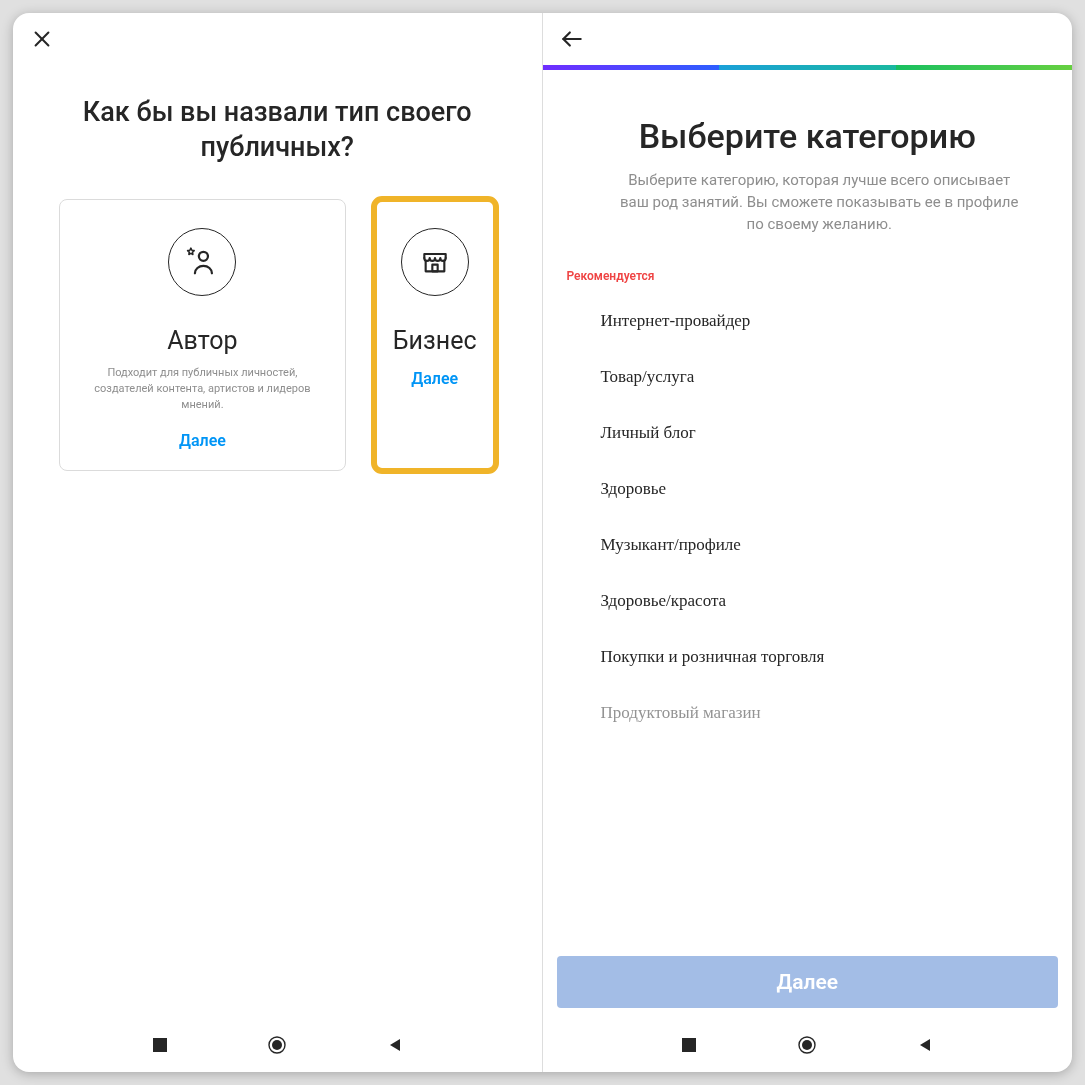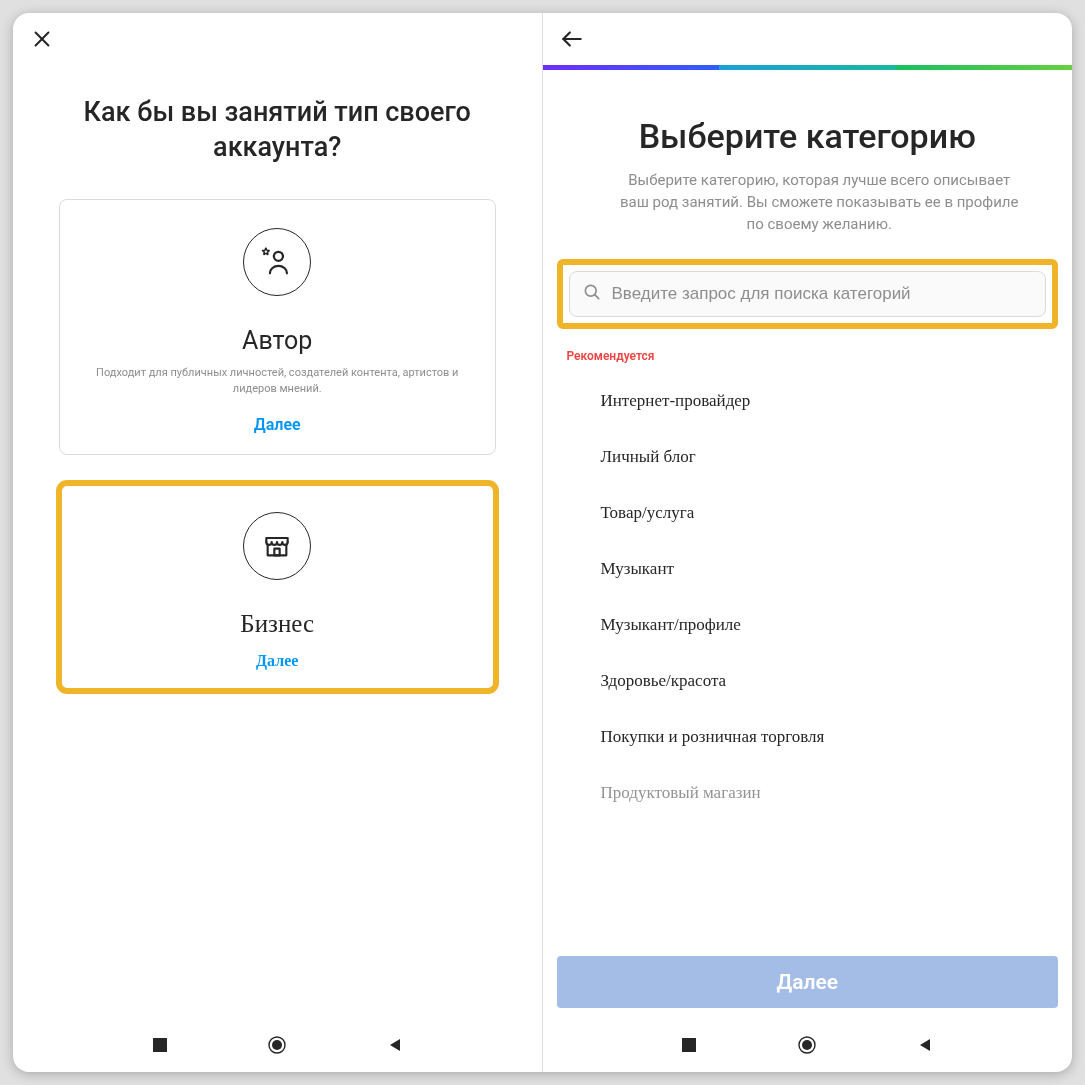--- a/index.html
+++ b/index.html
@@ -68,34 +68,33 @@
     font-size: 15px;
     color: #8e8e8e;
     text-align: center;
     line-height: 1.45;
     padding: 0 48px 24px;
     margin-left: 24px;
   }
   .cards {
     padding: 0 46px;
     display: flex;
-    flex-direction: column;
+    flex-direction: row;
     gap: 28px;
   }
   .card {
     border: 1px solid #dbdbdb;
     border-radius: 8px;
     padding: 28px 18px 18px;
     text-align: center;
     background: #fff;
   }
   .card.highlight {
     outline: 6px solid #f0b429;
     outline-offset: -3px;
-    font-family: Liberation Serif, serif;
   }
   .icon-circle {
     width: 68px; height: 68px;
     border: 1.5px solid #262626;
     border-radius: 50%;
     margin: 0 auto 30px;
     display: flex; align-items: center; justify-content: center;
   }
   .card-title {
     font-size: 25px;
@@ -190,21 +189,21 @@
 
   <div class="pane pane-left">
     <div class="topbar">
       <div class="close-x">
         <svg width="22" height="22" viewBox="0 0 24 24" fill="none" stroke="currentColor" stroke-width="2.2" stroke-linecap="round">
             <line x1="5" y1="5" x2="19" y2="19"></line>
             <line x1="19" y1="5" x2="5" y2="19"></line>
           </svg>
       </div>
     </div>
-    <div class="heading">Как бы вы занятий тип своего аккаунта?</div>
+    <div class="heading">Как бы вы назвали тип своего публичных?</div>
     <div class="cards">
       <div class="card">
         <div class="icon-circle">
           <svg width="34" height="34" viewBox="0 0 24 24" fill="none" stroke="#262626" stroke-width="1.6" stroke-linecap="round" stroke-linejoin="round">
             <circle cx="13" cy="8" r="3.2"></circle>
             <path d="M7 20c0-3 2.7-5.3 6-5.3s6 2.3 6 5.3"></path>
             <path d="M4.5 7.5 L5.5 9.6 L7.8 9.9 L6.1 11.5 L6.5 13.8 L4.5 12.7 L2.5 13.8 L2.9 11.5 L1.2 9.9 L3.5 9.6 Z" transform="translate(1,-3) scale(0.7)"></path>
           </svg>
         </div>
         <div class="card-title">Автор</div>
@@ -254,37 +253,26 @@
           </svg>
       </div>
     </div>
     <div class="progress">
       <div class="prog1"></div>
         <div class="prog2"></div>
         <div class="prog3"></div>
     </div>
     <div class="heading-right">Выберите категорию</div>
     <div class="subtext">Выберите категорию, которая лучше всего описывает ваш род занятий. Вы сможете показывать ее в профиле по своему желанию.</div>
-    <div class="search-highlight">
-      <div class="search-box">
-        <span>
-          <svg width="20" height="20" viewBox="0 0 24 24" fill="none" stroke="#8e8e8e" stroke-width="2" stroke-linecap="round">
-              <circle cx="10.5" cy="10.5" r="6.5"></circle>
-              <line x1="20" y1="20" x2="15.2" y2="15.2"></line>
-            </svg>
-        </span>
-        <input type="text" placeholder="Введите запрос для поиска категорий" style="">
-      </div>
-    </div>
     <div class="section-label">Рекомендуется</div>
     <div class="cat-list">
       <div class="cat-item">Интернет-провайдер</div>
+      <div class="cat-item">Товар/услуга</div>
       <div class="cat-item">Личный блог</div>
-      <div class="cat-item">Товар/услуга</div>
-      <div class="cat-item">Музыкант</div>
+      <div class="cat-item">Здоровье</div>
       <div class="cat-item">Музыкант/профиле</div>
       <div class="cat-item">Здоровье/красота</div>
       <div class="cat-item">Покупки и розничная торговля</div>
       <div class="cat-item cut">Продуктовый магазин</div>
     </div>
     <div class="bottom-next">Далее</div>
     <div class="navbar">
       <div class="nav-icon">
         <svg width="16" height="16" viewBox="0 0 16 16">
             <rect x="1" y="1" width="14" height="14" fill="#262626"></rect>

